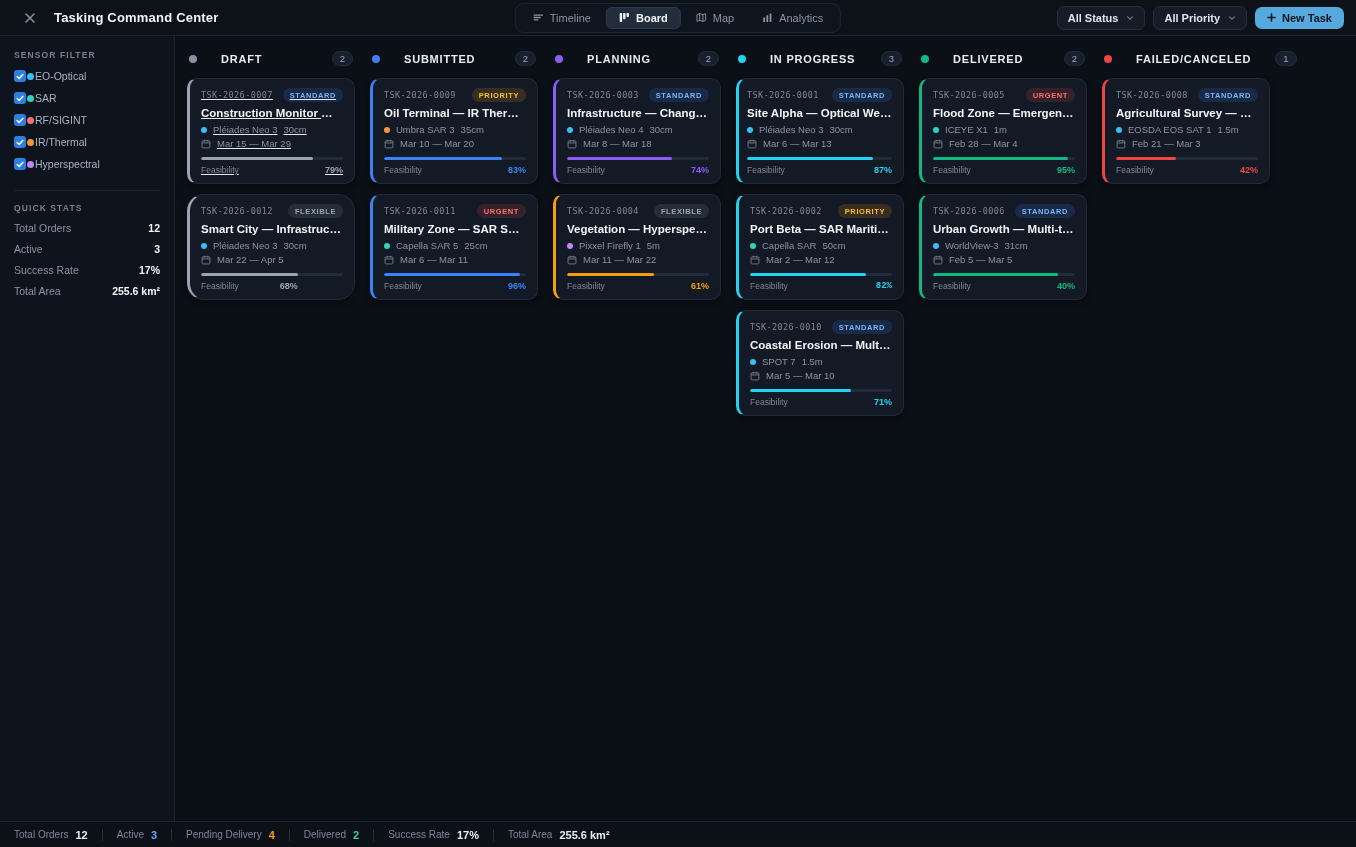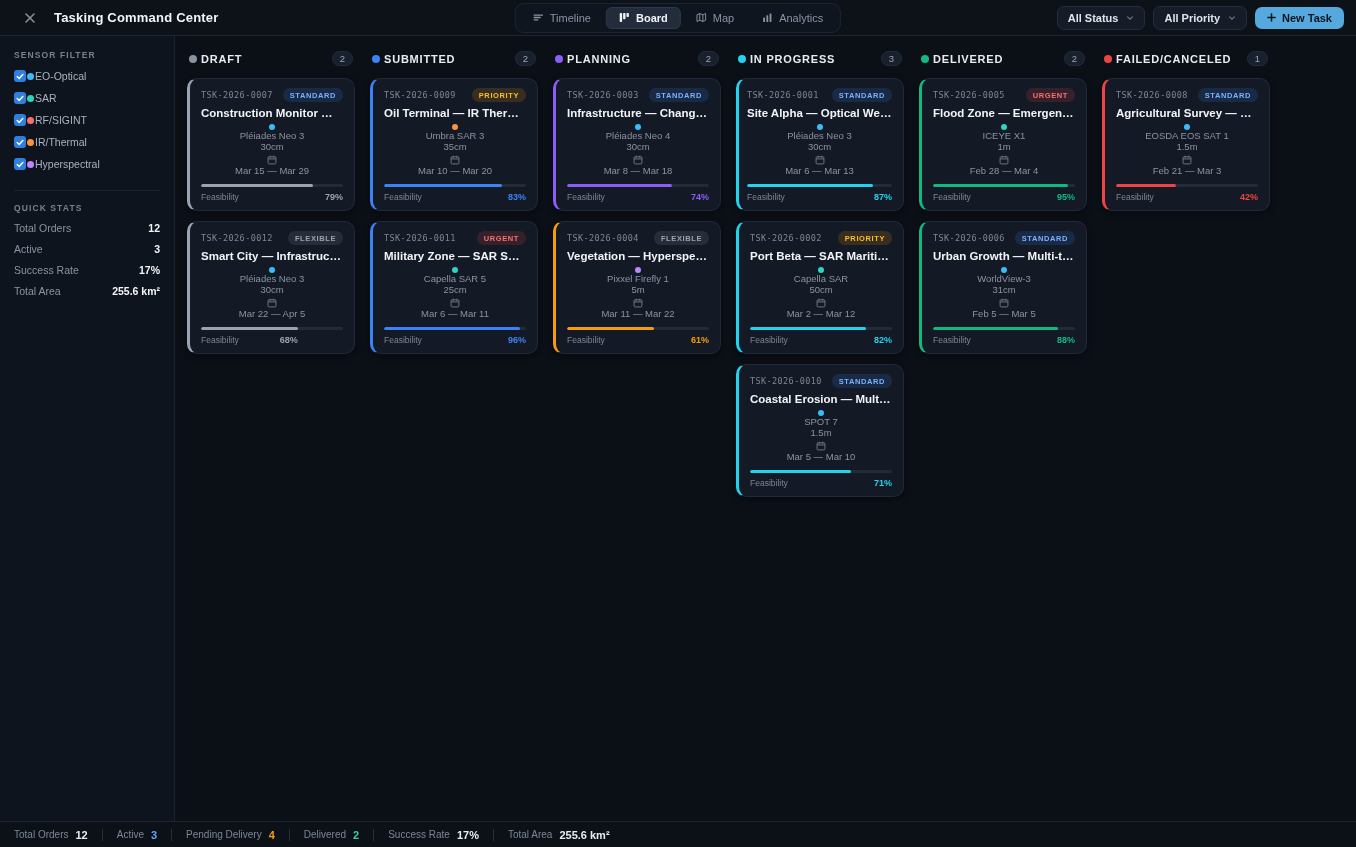--- a/index.html
+++ b/index.html
@@ -28,35 +28,35 @@
   .aoi-empty { font-size:10px; color:#6e7685; }
   .sensor-row { display:flex; align-items:center; gap:1px; margin:10px 0; font-size:10.5px; color:#aab2c0; cursor:pointer; }
   .checkbox { width:12px; height:12px; border-radius:3px; background:#2e7fe0; display:flex; align-items:center; justify-content:center; flex:none; }
   .sdot { width:7px; height:7px; border-radius:50%; flex:none; }
   .stat-row { display:flex; align-items:center; font-size:10.5px; color:#8b93a3; margin:9px 0; }
   .stat-val { margin-left:auto; color:#f2f4f8; font-weight:700; }
 
   
   .board { flex:1; padding:13px 0 0 12px; display:flex; gap:15px; align-items:flex-start; overflow:hidden; background:#0b0f16; }
   .col { width:168px; flex:none; }
-  .col-head { display:flex; align-items:center; gap:4px; padding:2px 2px 6px; }
+  .col-head { display:flex; align-items:center; gap:24px; padding:2px 2px 6px; }
   .cdot { width:8px; height:8px; border-radius:50%; flex:none; }
   .col-name { font-size:11px; font-weight:700; letter-spacing:.8px; color:#e8ecf2; white-space:nowrap; }
   .count { margin-left:auto; background:#19202d; border:1px solid #232d3d; color:#9aa3b2; font-size:9.5px; padding:1px 7px; border-radius:999px; }
   .cards { display:flex; flex-direction:column; gap:10px; margin-top:6px; }
   .card { background:#141a25; border:1px solid #202938; border-left-width:3px; border-radius:10px; padding:9px 11px 8px; cursor:pointer; box-shadow:0 2px 6px rgba(0,0,0,.35); }
   .card-top { display:flex; align-items:center; margin-bottom:2px; }
   .card-id { font-family:"DejaVu Sans Mono", monospace; font-size:8.5px; letter-spacing:.4px; color:#7d8696; }
   .badge { margin-left:auto; font-size:7.5px; font-weight:700; letter-spacing:.6px; padding:2.5px 7px; border-radius:999px; white-space:nowrap; }
   .badge[data-badge="standard"] { color:#7ab2fb; background:rgba(59,130,246,.16); }
   .badge[data-badge="priority"] { color:#fbbf24; background:rgba(245,158,11,.16); }
   .badge[data-badge="urgent"]   { color:#f87171; background:rgba(239,68,68,.16); }
   .badge[data-badge="flexible"] { color:#9aa3b3; background:rgba(148,163,184,.14); }
   .card-title { font-size:11.5px; font-weight:700; color:#f2f4f8; margin:5px 0; white-space:nowrap; overflow:hidden; text-overflow:ellipsis; }
-  .meta { display:flex; align-items:center; font-size:9.5px; color:#8b93a3; margin:3px 0; white-space:nowrap;flex-direction:column; }
+  .meta { display:flex; align-items:center; gap:6px; font-size:9.5px; color:#8b93a3; margin:3px 0; white-space:nowrap; }
   .sdot6 { width:6px; height:6px; border-radius:50%; flex:none; }
   .cal { color:#6b7482; display:flex; }
   .bar { height:3px; background:#222b3a; border-radius:2px; margin-top:8px; overflow:hidden; }
   .bar-fill { height:100%; border-radius:2px; }
   .feas-row { display:flex; align-items:center; margin-top:5px; font-size:8.5px; color:#7d8696; }
   .feas-val { margin-left:auto; font-weight:700; font-size:9px; }
 
   
   .statusbar { height:26px; flex:none; display:flex; align-items:center; padding:0 14px; background:#0c1118; border-top:1px solid #1c2431; }
   .sb-item { display:flex; align-items:center; font-size:10px; color:#7d8696; white-space:nowrap; }
@@ -223,21 +223,21 @@
     <div class="board">
 
       <div class="col">
         <div class="col-head">
           <span class="cdot" style="background: rgb(139, 147, 163);"></span>
           <span class="col-name">DRAFT</span>
           <span class="count">2</span>
         </div>
         <div class="cards">
 
-          <div class="card" style="border-left-color: rgb(154, 163, 178);">
+          <div class="card" style="border-left-color: rgb(154, 163, 178); text-decoration: underline;">
             <div class="card-top">
               <span class="card-id">TSK-2026-0007</span>
               <span class="badge" data-badge="standard">STANDARD</span>
             </div>
             <div class="card-title">Construction Monitor — Draft</div>
             <div class="meta">
               <span class="sdot6" style="background: rgb(56, 189, 248);"></span>
               <span>Pléiades Neo 3</span>
               <span>30cm</span>
             </div>
@@ -252,21 +252,21 @@
             </div>
             <div class="bar">
                 <div class="bar-fill" style="width: 79%; background: rgb(154, 163, 178);"></div>
               </div>
             <div class="feas-row">
               <span>Feasibility</span>
               <span class="feas-val" style="color: rgb(154, 163, 178);">79%</span>
             </div>
           </div>
 
-          <div class="card" style="border-left-color: rgb(154, 163, 178);">
+          <div class="card" style="border-left-color: rgb(154, 163, 178); border-radius: 17px;">
             <div class="card-top">
               <span class="card-id">TSK-2026-0012</span>
               <span class="badge" data-badge="flexible">FLEXIBLE</span>
             </div>
             <div class="card-title">Smart City — Infrastructure …</div>
             <div class="meta">
               <span class="sdot6" style="background: rgb(56, 189, 248);"></span>
               <span>Pléiades Neo 3</span>
               <span>30cm</span>
             </div>
@@ -484,21 +484,21 @@
                     <path d="M1.5 5.5h11M4.5 1v3M9.5 1v3"></path>
                   </svg>
                 </span>
               <span>Mar 2 — Mar 12</span>
             </div>
             <div class="bar">
                 <div class="bar-fill" style="width: 82%; background: rgb(34, 211, 238);"></div>
               </div>
             <div class="feas-row">
               <span>Feasibility</span>
-              <span class="feas-val" style="color: rgb(34, 211, 238);">82%</span>
+              <span class="feas-val" style="color: rgb(34, 211, 238); font-family: Liberation Mono, monospace;">82%</span>
             </div>
           </div>
 
           <div class="card" style="border-left-color: rgb(34, 211, 238);">
             <div class="card-top">
               <span class="card-id">TSK-2026-0010</span>
               <span class="badge" data-badge="standard">STANDARD</span>
             </div>
             <div class="card-title">Coastal Erosion — Multi-se…</div>
             <div class="meta">
@@ -582,21 +582,21 @@
                     <path d="M1.5 5.5h11M4.5 1v3M9.5 1v3"></path>
                   </svg>
                 </span>
               <span>Feb 5 — Mar 5</span>
             </div>
             <div class="bar">
                 <div class="bar-fill" style="width: 88%; background: rgb(16, 185, 129);"></div>
               </div>
             <div class="feas-row">
               <span>Feasibility</span>
-              <span class="feas-val" style="color: rgb(16, 185, 129);">88%</span>
+              <span class="feas-val" style="color: rgb(16, 185, 129);">40%</span>
             </div>
           </div>
 
         </div>
       </div>
 
       <div class="col">
         <div class="col-head">
           <span class="cdot" style="background: rgb(239, 68, 68);"></span>
           <span class="col-name">FAILED/CANCELED</span>

